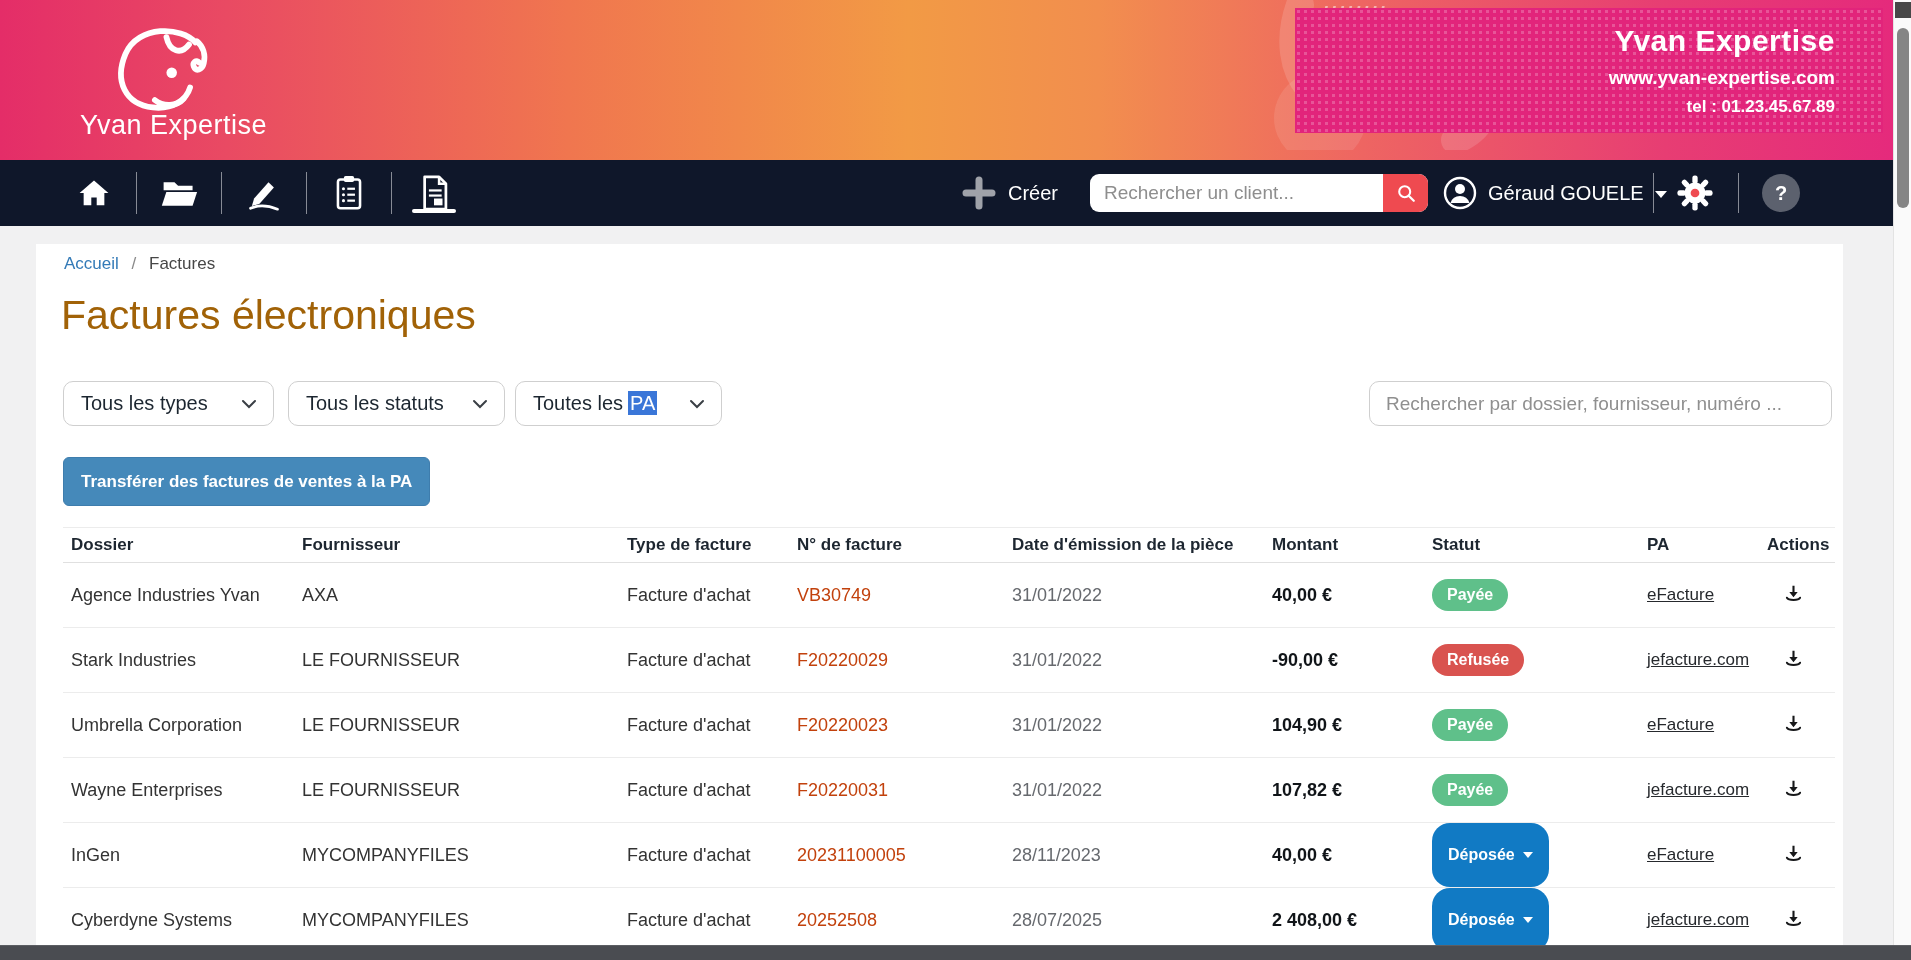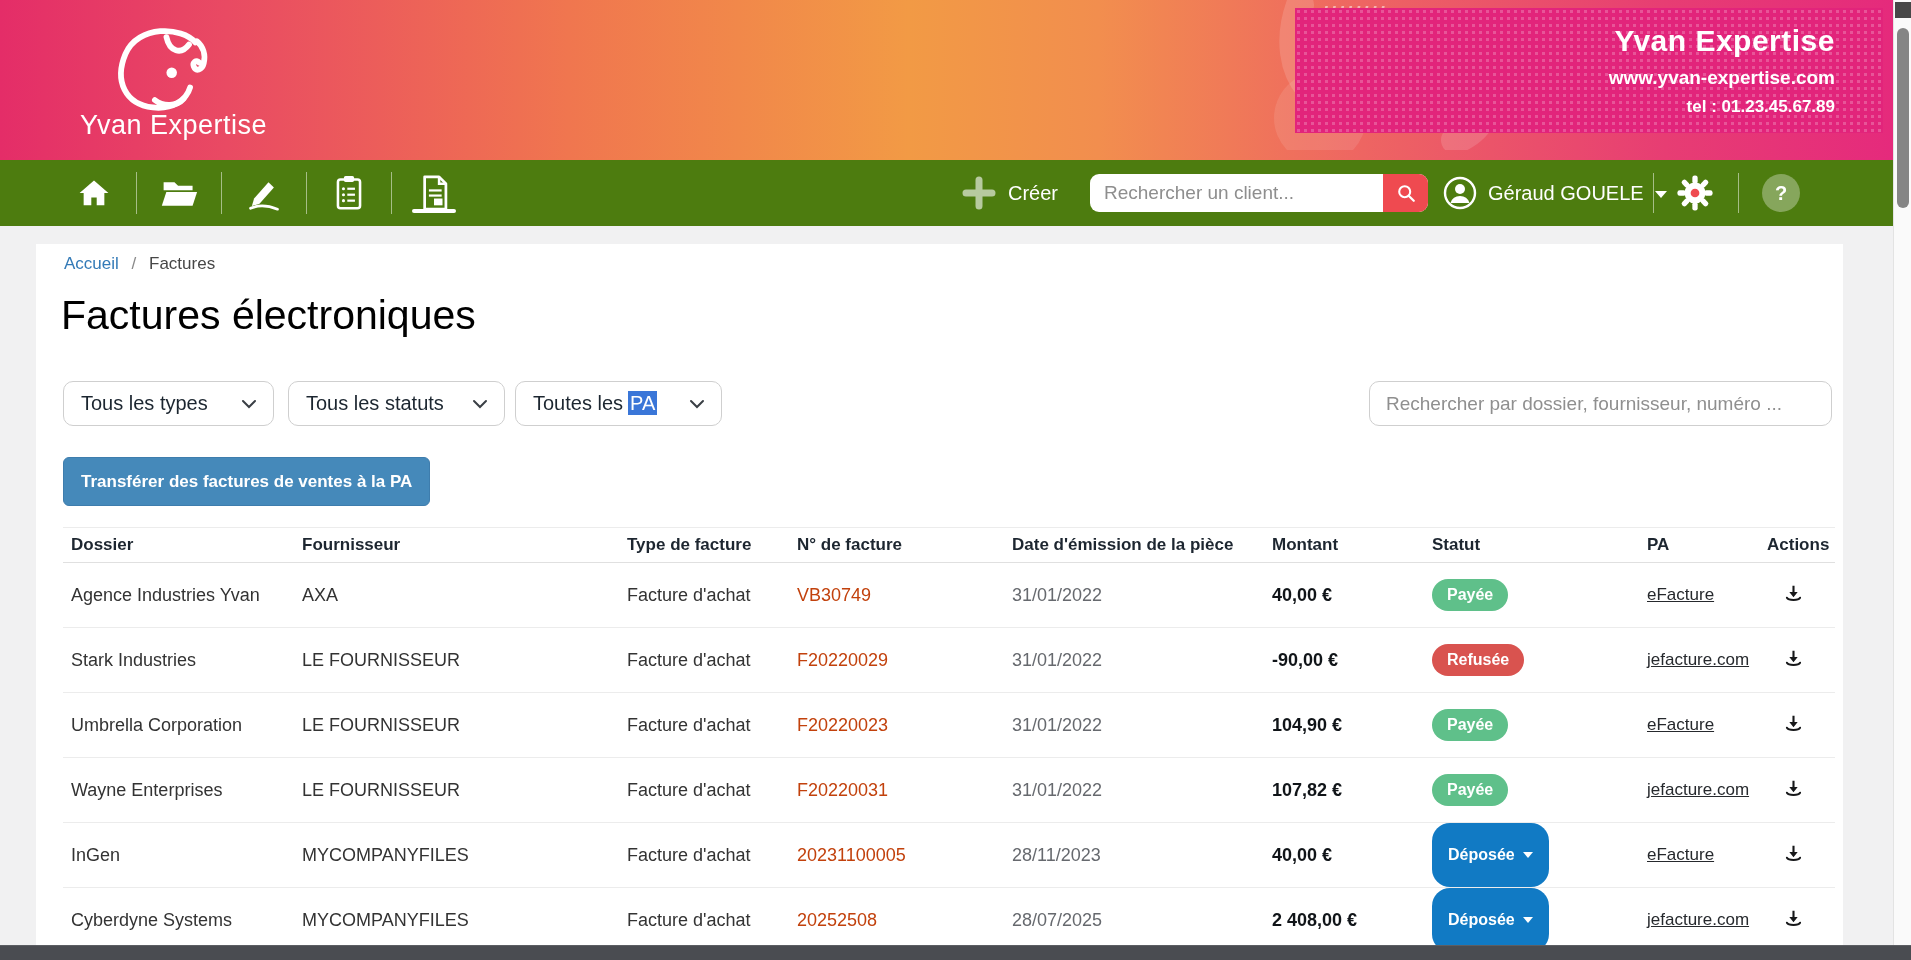--- a/index.html
+++ b/index.html
@@ -23,21 +23,21 @@
     background-color:#e2247b;
     background-image:radial-gradient(rgba(255,255,255,.22) 1.6px, transparent 1.9px);
     background-size:7px 7px;
     display:flex; flex-direction:column; justify-content:center; align-items:flex-end;
     padding-right:48px; color:#fff; }
   .brand-name { font-size:30px; font-weight:700; letter-spacing:.5px; }
   .brand-site { font-size:19px; margin-top:9px; font-weight:700; }
   .brand-phone { font-size:17px; margin-top:8px; font-weight:700; }
 
   
-  .navbar { position:absolute; left:0; top:160px; width:1893px; height:66px; background:#4d7c0f; }
+  .navbar { position:absolute; left:0; top:160px; width:1893px; height:66px; background:#0f172a; }
   .nav-left { position:absolute; left:52px; top:0; height:66px; display:flex; align-items:center; }
   .nav-item { width:84px; height:66px; display:flex; align-items:center; justify-content:center;
     position:relative; cursor:pointer; background:none; border:none; }
   .nav-item--active::after { content:''; position:absolute; bottom:13px; left:50%;
     transform:translateX(-50%); width:44px; height:4px; background:#fff; border-radius:2px; }
   .nav-sep { width:1px; height:42px; background:rgba(255,255,255,.5); align-self:center; }
   .create-btn { position:absolute; left:962px; top:0; height:66px; display:flex;
     align-items:center; gap:12px; background:none; border:none; cursor:pointer; }
   .create-label { color:#fff; font-size:20px; }
   .nav-search { position:absolute; left:1090px; top:14px; width:338px; height:38px;
@@ -62,21 +62,21 @@
     cursor:pointer; }
 
   
   .card { position:absolute; left:36px; top:244px; width:1807px; height:701px; background:#fff;
     overflow:hidden; }
   .breadcrumb { position:absolute; left:28px; top:10px; font-size:17px; }
   .crumb-link { color:#337ab7; text-decoration:none; cursor:pointer; }
   .crumb-sep { color:#8a8a8a; margin:0 8px; }
   .crumb-current { color:#474747; }
   .page-title { position:absolute; left:25px; top:48px; font-size:41px; font-weight:400;
-    color:#000000;text-align:right; }
+    color:#a16207;text-align:right; }
 
   .select-box { position:absolute; top:137px; height:45px; background:#fff;
     border:1px solid #cfcfcf; border-radius:10px; display:flex; align-items:center;
     padding:0 16px 0 17px; font-size:20px; color:#1c2630; cursor:pointer; }
   .select-box .sel-label { flex:1; text-align:left; }
   .sel-type   { left:27px;  width:211px; }
   .sel-status { left:252px; width:217px; }
   .sel-pa     { left:479px; width:207px; }
   .sel-highlight { background:#3a76d8; color:#fff; margin-left:5px; padding:1px 2px; }
   .filter-search { position:absolute; left:1333px; top:137px; width:463px; height:45px;

